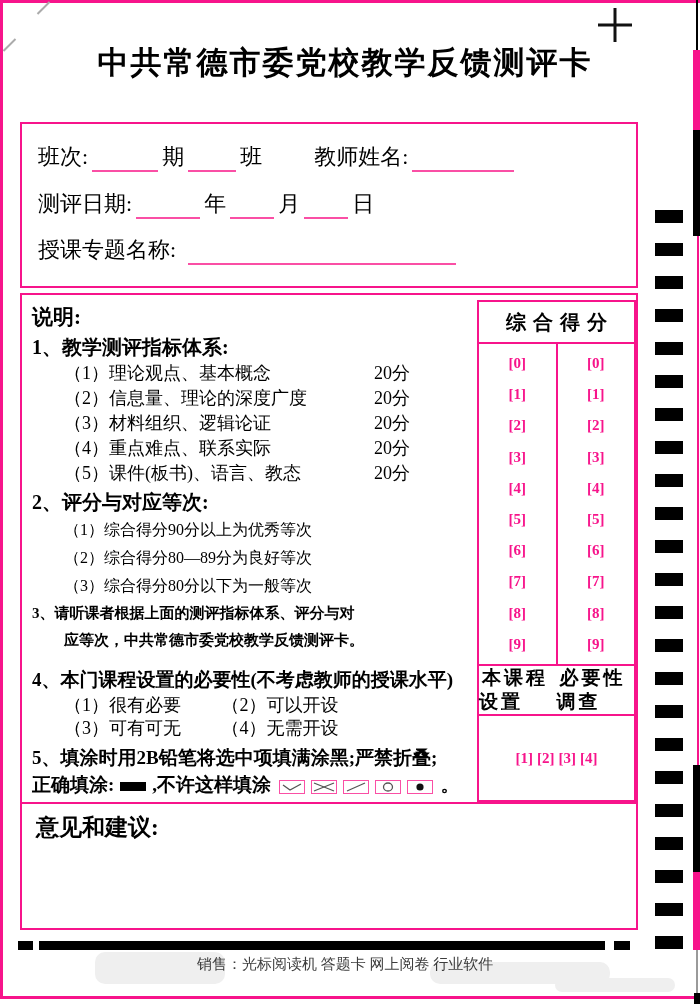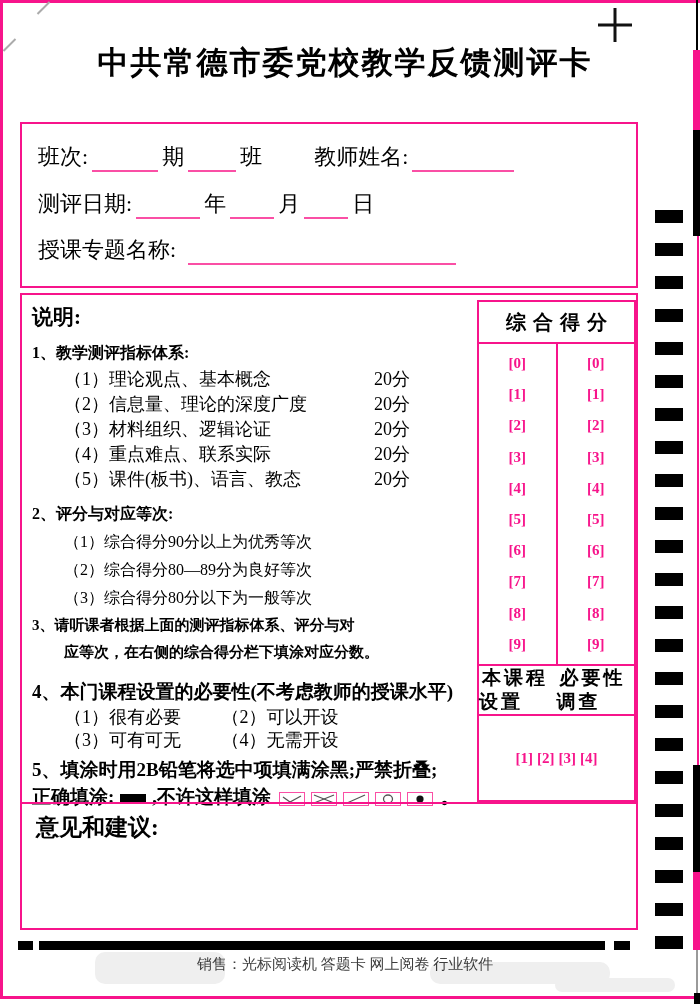--- a/index.html
+++ b/index.html
@@ -35,21 +35,21 @@
   .info-row.r1{top:18px;}
   .info-row.r2{top:65px;}
   .info-row.r3{top:111px;}
   .blank{display:inline-block;border-bottom:2px solid #fa4fa5;height:24px;margin:0 4px;}
   .b66{width:66px;} .b48{width:48px;} .b102{width:102px;} .b64{width:64px;} .b44{width:44px;} .b268{width:268px;}
   .gap52{display:inline-block;width:52px;} .gap8{display:inline-block;width:8px;}
   
   .main-box{position:absolute;left:20px;top:293px;width:614px;height:633px;border:2px solid #f7148b;}
   .instructions{position:absolute;left:10px;top:8px;width:442px;}
   .ins-heading{font-size:21px;font-weight:bold;line-height:28px;}
-  .sec-title{font-size:16px;font-weight:bold;line-height:28px;margin-top:8px;}
+  .sec-title{font-size:20px;font-weight:bold;line-height:28px;margin-top:2px;}
   .entry{position:relative;font-size:18px;line-height:25px;padding-left:32px;}
   .entry .score{position:absolute;left:342px;top:0;}
   .entry2{font-size:16px;line-height:28px;padding-left:32px;}
   .sec3-line{font-size:15px;font-weight:bold;line-height:27px;}
   .opt-row{font-size:18px;line-height:23px;padding-left:32px;}
   .opt-row span{display:inline-block;margin-right:36px;}
   .sec5-line{font-size:19px;font-weight:bold;line-height:27px;}
   .fill-correct{display:inline-block;width:26px;height:9px;background:#000;margin:0 6px;vertical-align:middle;}
   .fill-wrong{display:inline-block;width:24px;height:12px;border:1px solid #fa4fa5;margin:0 3px;vertical-align:middle;background:#fff;}
   .fill-wrong svg{display:block;width:100%;height:100%;}
@@ -167,21 +167,21 @@
         <span>（5）课件(板书)、语言、教态</span>
         <span class="score">20分</span>
       </div>
 
       <div class="sec-title">2、评分与对应等次:</div>
       <div class="entry2">（1）综合得分90分以上为优秀等次</div>
       <div class="entry2">（2）综合得分80—89分为良好等次</div>
       <div class="entry2">（3）综合得分80分以下为一般等次</div>
 
       <div class="sec3-line">3、请听课者根据上面的测评指标体系、评分与对</div>
-      <div class="sec3-line" style="padding-left:32px;">应等次，在右侧的综合得分栏下填涂对应分数。</div>
+      <div class="sec3-line" style="padding-left:32px;">应等次，中共常德市委党校教学反馈测评卡。</div>
 
       <div class="sec-title" style="font-size:19px;margin-top:12px;">4、本门课程设置的必要性(不考虑教师的授课水平)</div>
       <div class="opt-row">
         <span>（1）很有必要</span>
         <span>（2）可以开设</span>
       </div>
       <div class="opt-row">
         <span>（3）可有可无</span>
         <span>（4）无需开设</span>
       </div>

